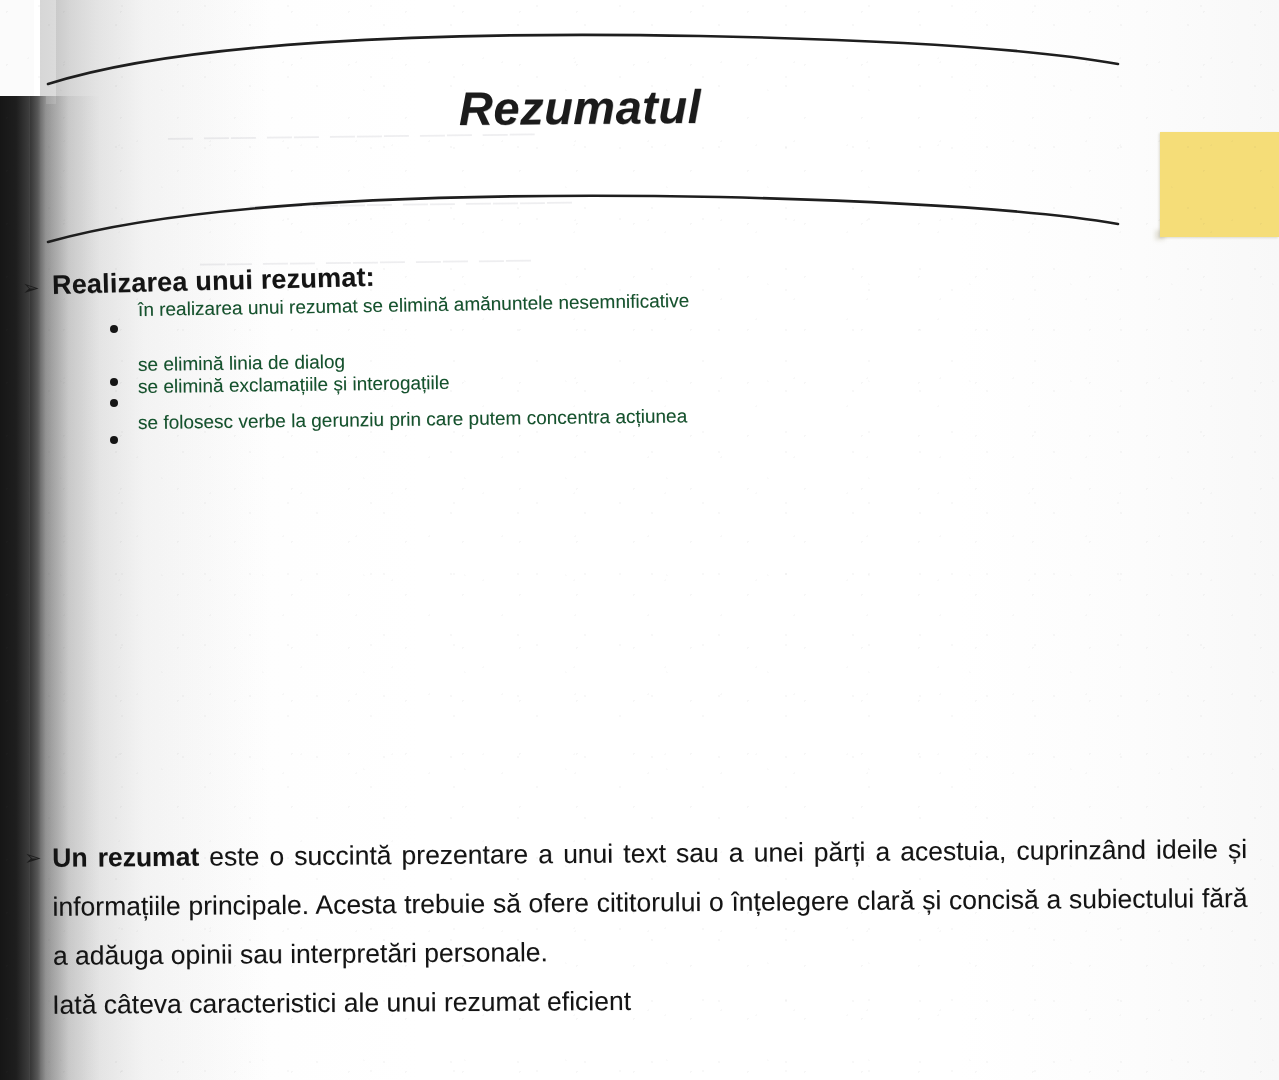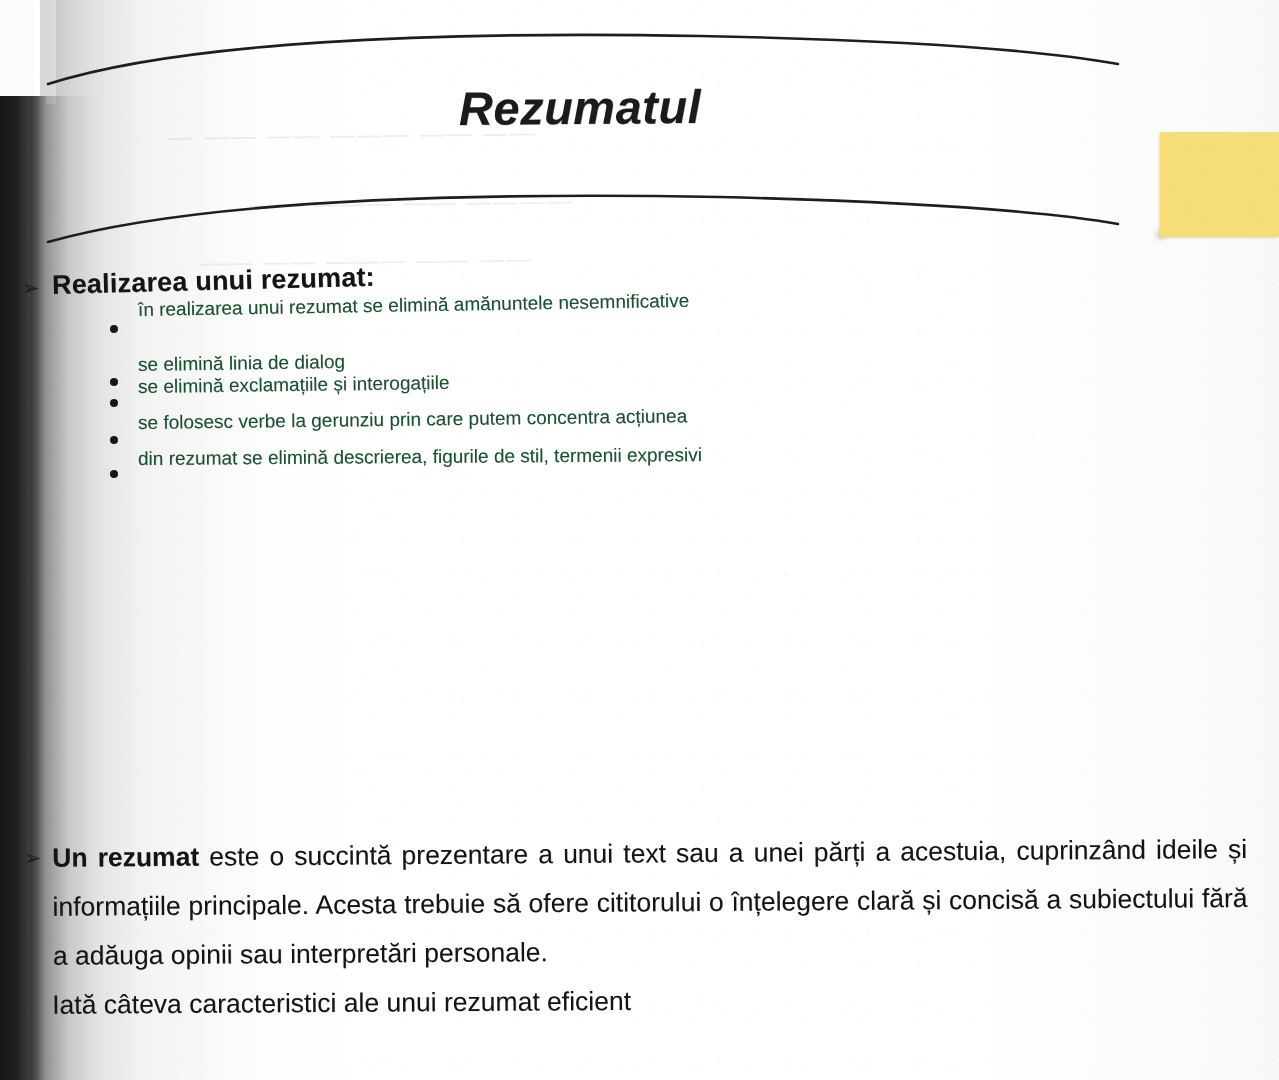--- a/index.html
+++ b/index.html
@@ -331,24 +331,20 @@
           <span class="btext">se elimină linia de dialog</span>
         </li>
         <li class="b2">
           <span class="dot"></span>
           <span class="btext">se elimină exclamațiile și interogațiile</span>
         </li>
         <li class="b3">
           <span class="dot"></span>
           <span class="btext">se folosesc verbe la gerunziu prin care putem concentra acțiunea</span>
         </li>
-        <li class="b6">
-          <span class="dot"></span>
-          <span class="btext">din rezumat se elimină descrierea, figurile de stil, termenii expresivi</span>
-        </li>
       </ul>
     </div>
 
     <div class="para-block">
       <span class="arrow">➢</span>
       <p class="para"><b>Un rezumat</b><span> este o succintă prezentare a unui text sau a unei părți a acestuia, cuprinzând ideile și informațiile principale. Acesta trebuie să ofere cititorului o înțelegere clară și concisă a subiectului fără a adăuga opinii sau interpretări personale.</span></p>
       <p class="para-last">Iată câteva caracteristici ale unui rezumat eficient</p>
     </div>
 
   </div>

